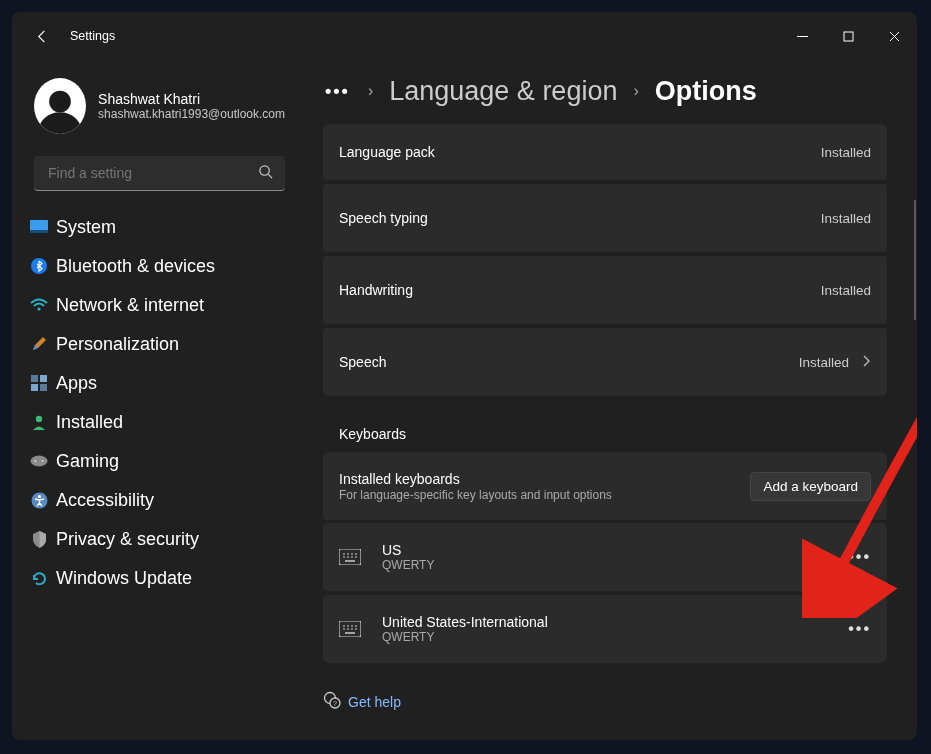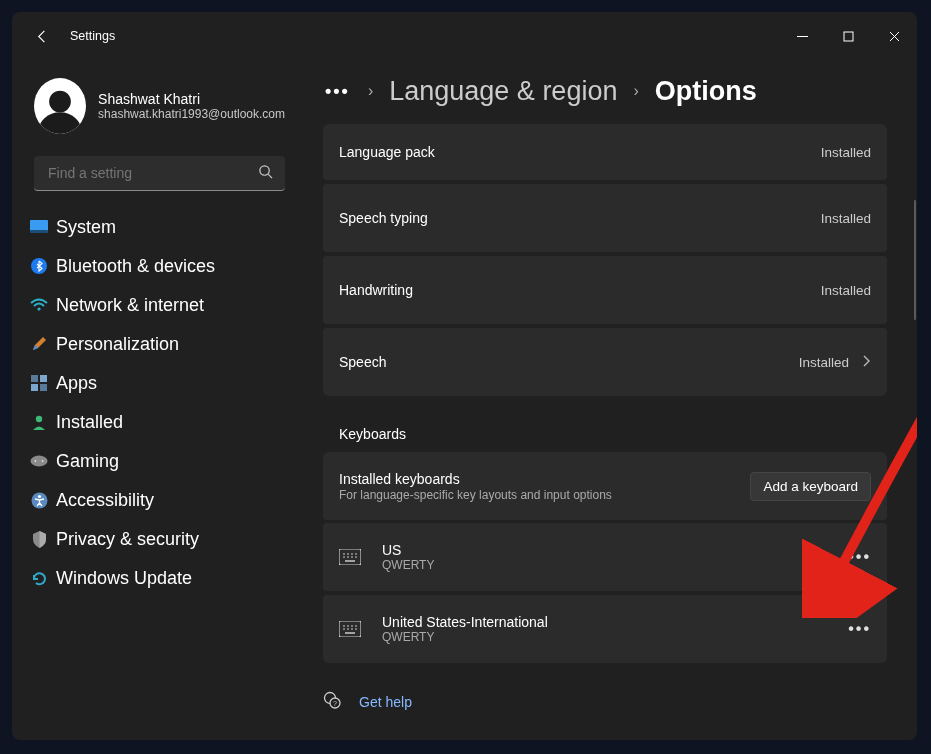--- a/index.html
+++ b/index.html
@@ -43,21 +43,21 @@
 .section-title{font-size:14px;font-weight:400;margin:30px 0 10px 16px}
 .kbd-head{background:#2b2b2b;border-radius:6px 6px 4px 4px;height:68px;display:flex;align-items:center;padding:0 16px;margin-bottom:3px}
 .kbd-head-txt .t1{font-size:14px}
 .kbd-head-txt .t2{font-size:12px;color:#aaa;margin-top:1px}
 .btn{background:#373737;border:1px solid #454545;border-radius:4px;padding:6px 12px;font-size:13.5px;color:#fff}
 .kbd-item{background:#2b2b2b;border-radius:4px;height:68px;display:flex;align-items:center;padding:0 16px;margin-bottom:4px;gap:21px}
 .kbd-icon{width:22px;display:flex;justify-content:center}
 .kbd-txt .k1{font-size:14px}
 .kbd-txt .k2{font-size:12px;color:#aaa}
 .more{margin-left:auto;color:#ddd;letter-spacing:2px;font-weight:700}
-.help{display:flex;align-items:center;gap:18px;margin-top:28px;font-size:14px}
+.help{display:flex;align-items:center;gap:7px;margin-top:28px;font-size:14px}
 .help .link{color:#87b9ff}
 .arrow{position:absolute;left:495px;top:348px;pointer-events:none}
 </style>
 </head>
 <body>
 
 <div class="window">
 
   <div class="titlebar">
     <div class="titlebar-left">

